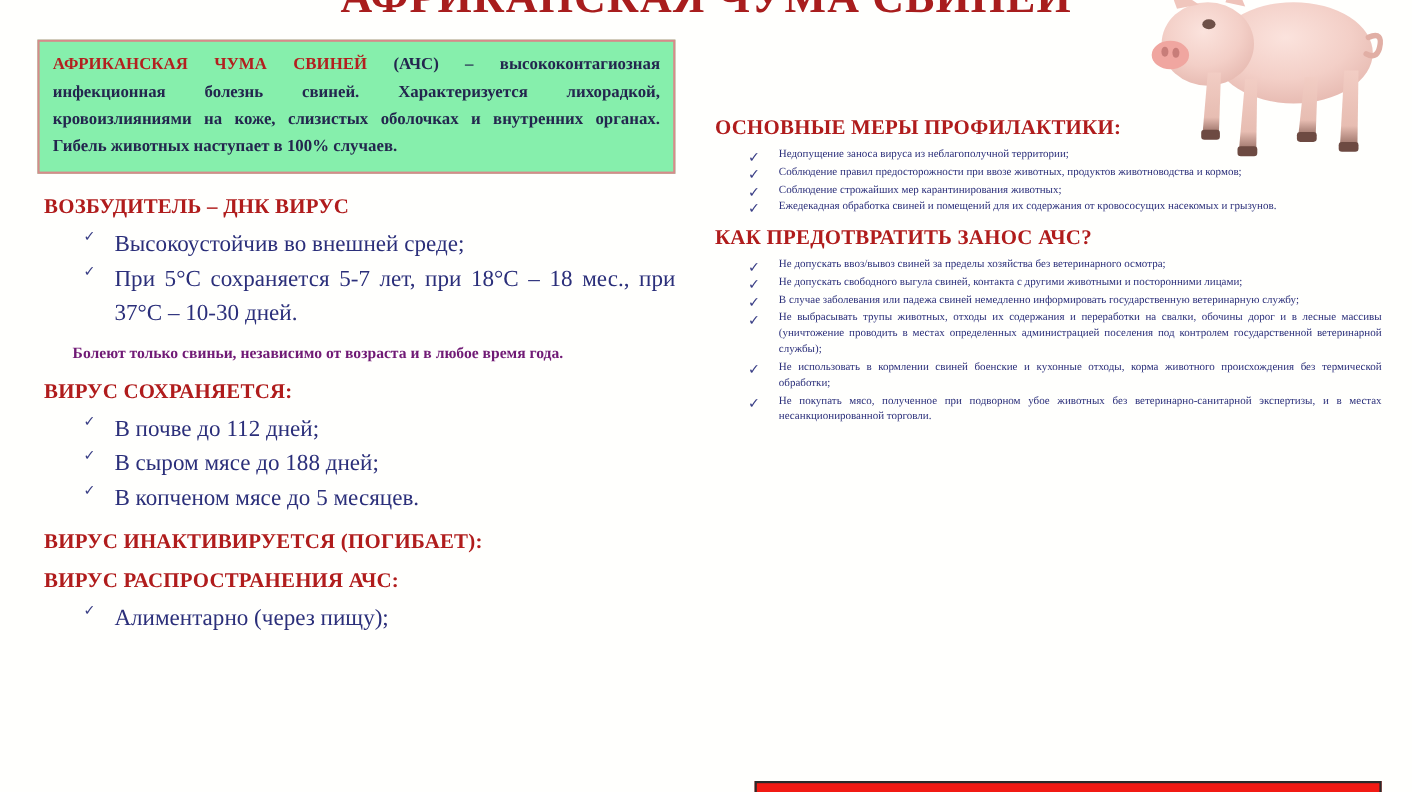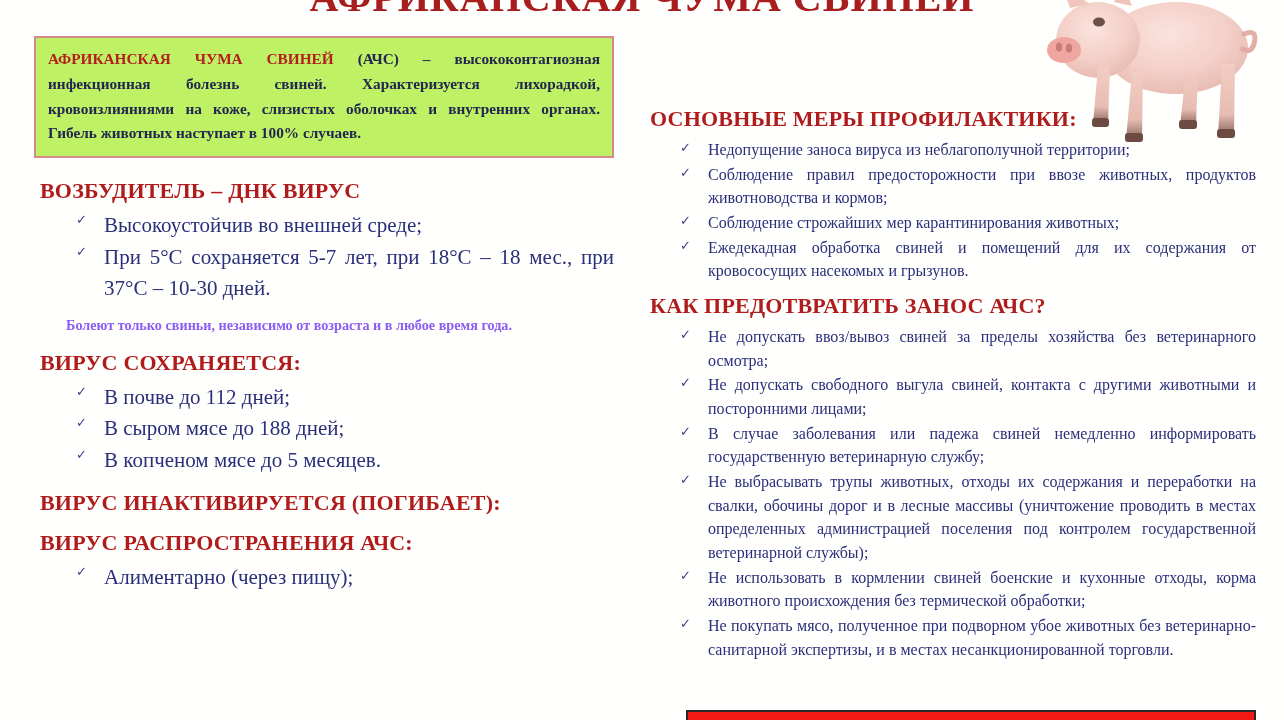--- a/index.html
+++ b/index.html
@@ -57,21 +57,21 @@
     padding: 36px 22px 0 34px;
   }
   .col-right {
     width: 648px;
     padding: 96px 28px 0 8px;
   }
 
   
   .intro-box {
     border: 2px solid #d88a8a;
-    background: #bef264;
+    background: #86efac;
     padding: 9px 12px 10px 12px;
     margin-bottom: 20px;
   }
   .intro-box p {
     margin: 0;
     font-size: 15.3px;
     line-height: 1.62;
     text-align: justify;
     font-weight: bold;
     color: #20237a;
@@ -80,21 +80,21 @@
     color: #b31f1f;
   }
   .intro-box .plain {
     font-weight: bold;
     color: #23264e;
   }
 
   
   h2.section-head {
     margin: 0 0 6px 6px;
-    font-size: 22px;
+    font-size: 19px;
     font-weight: bold;
     color: #b01c1c;
     letter-spacing: 0.2px;
     font-family: "Liberation Serif", serif;
   }
   .col-left h2.section-head { margin-top: 14px; }
   .col-right h2.section-head { margin-top: 10px; }
 
   
   ul.checks {
@@ -115,32 +115,32 @@
     content: "\2713";
     position: absolute;
     left: 0; top: 0px;
     font-size: 13px;
     color: #3a3f86;
     font-family: "DejaVu Sans", sans-serif;
   }
 
   .col-right ul.checks { padding-left: 36px; }
   .col-right ul.checks > li {
-    font-size: 16px;
+    font-size: 10px;
     line-height: 1.48;
     margin-bottom: 1px;
     font-family: Liberation Serif, serif;
   }
 
   
   .note-bold {
     margin: 12px 0 4px 32px;
     font-size: 14.2px;
     font-weight: bold;
-    color: #8b5cf6;
+    color: #701a75;
     line-height: 1.4;
   }
 
   
   .red-banner {
     position: absolute;
     left: 686px;
     top: 710px;
     width: 570px;
     height: 40px;

